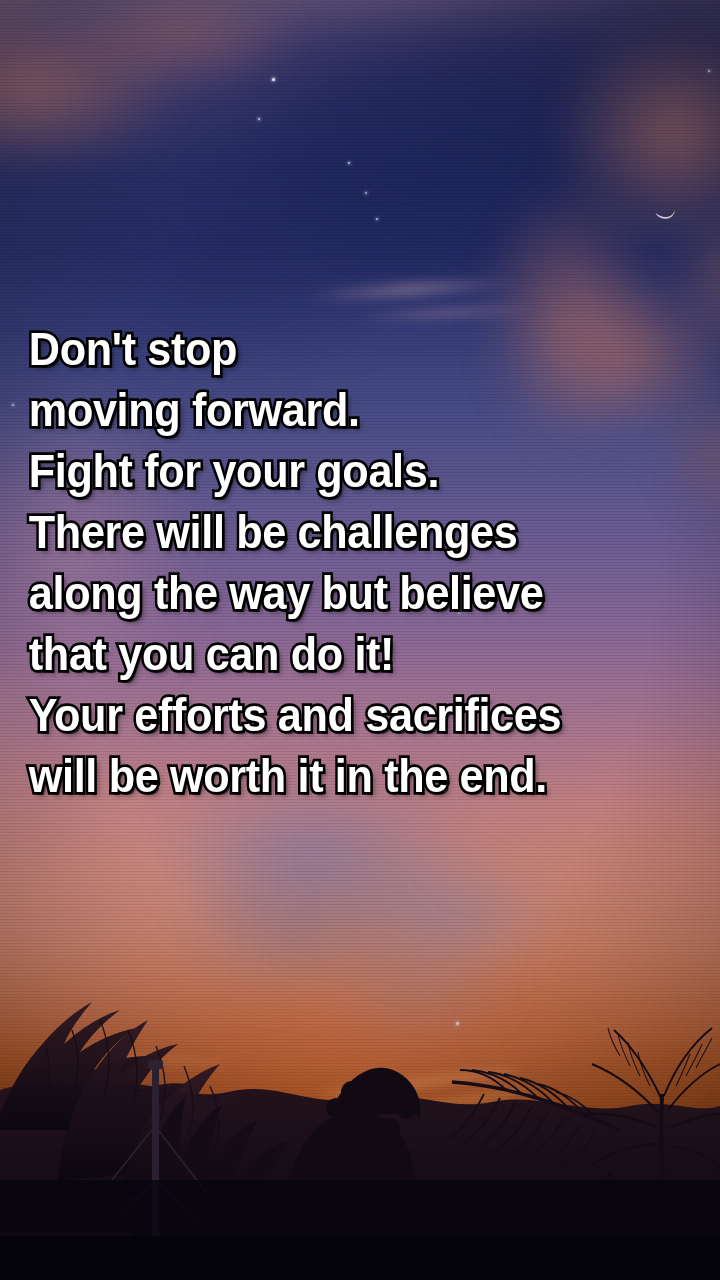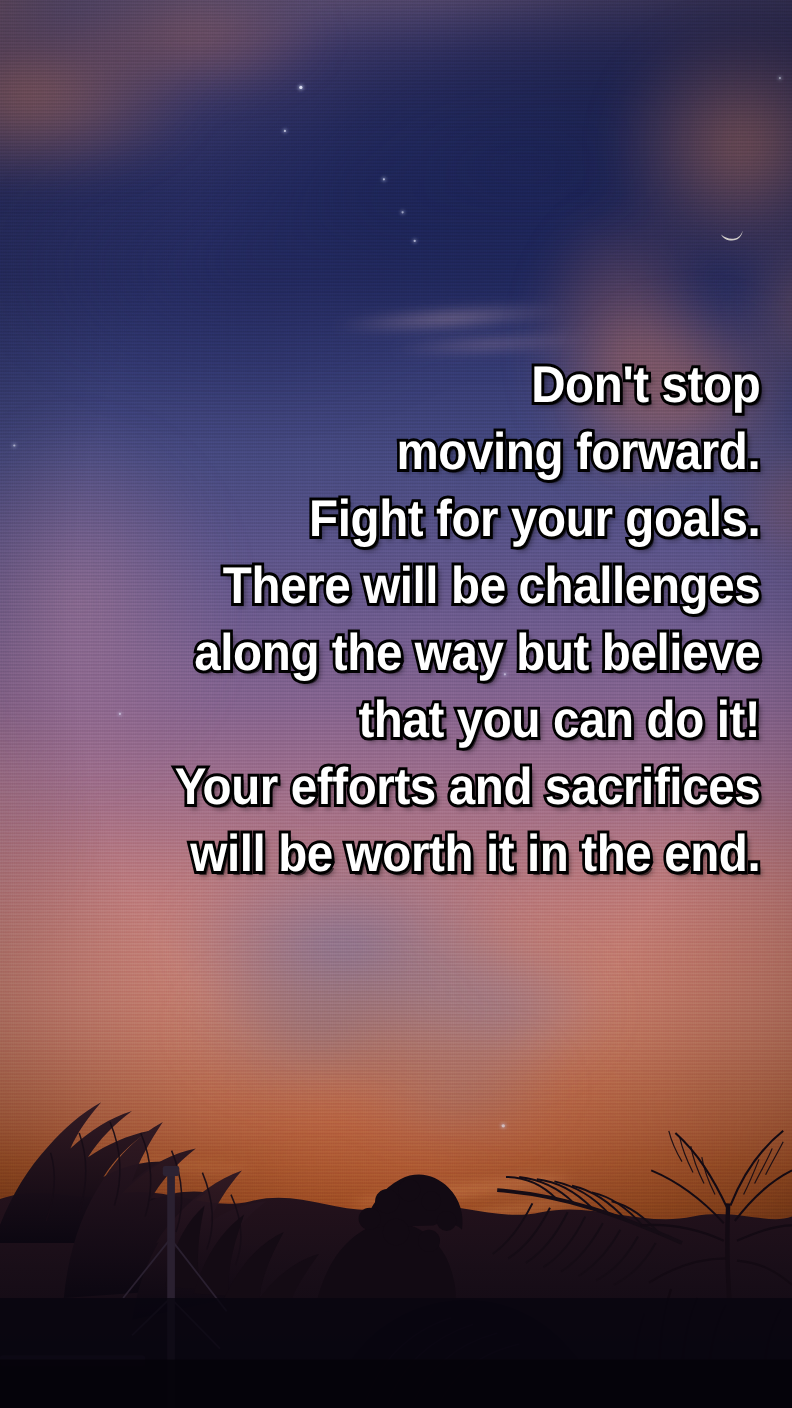--- a/index.html
+++ b/index.html
@@ -255,21 +255,21 @@
     height: 400px;
   }
   .foreground svg { display: block; width: 720px; height: 400px; }
 
   
   .quote {
     position: absolute;
     left: 0;
     top: 318px;
     width: 720px;
-    text-align: right;
+    text-align: left;
     line-height: 61px;
     pointer-events: none;
   }
   .quote .line {
     display: block;
     color: #ffffff;
     font-family: "Liberation Sans Narrow", "Liberation Sans", sans-serif;
     font-weight: 700;
     font-size: 47px;
     letter-spacing: -0.4px;

